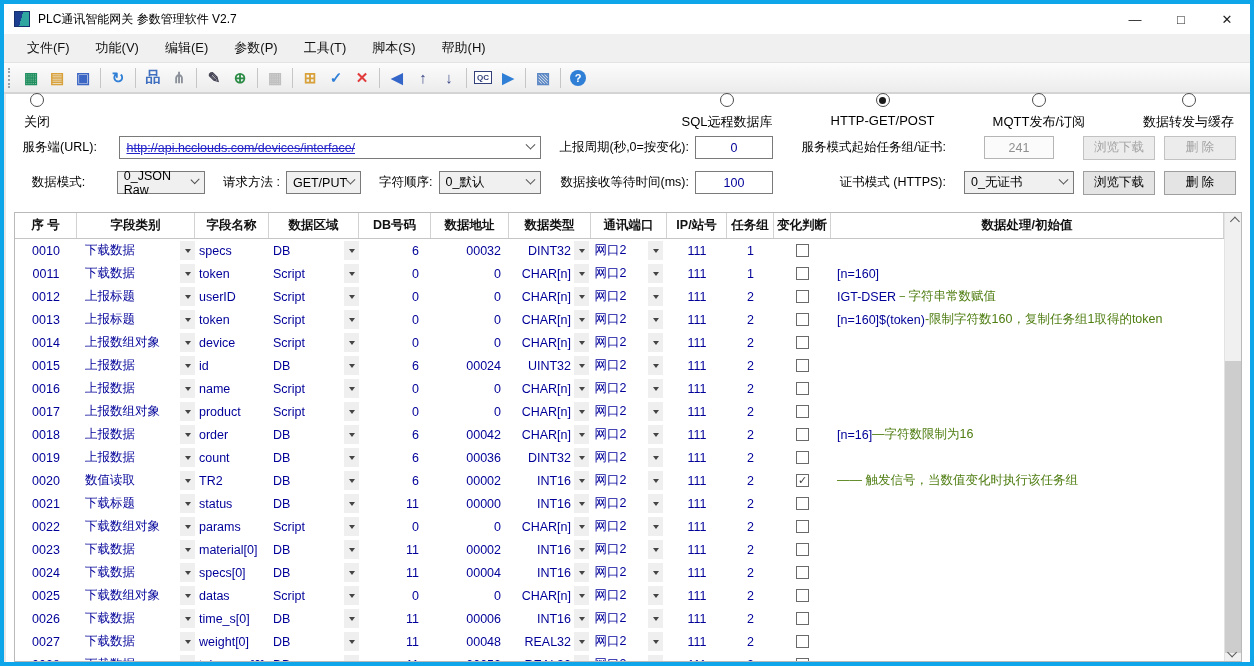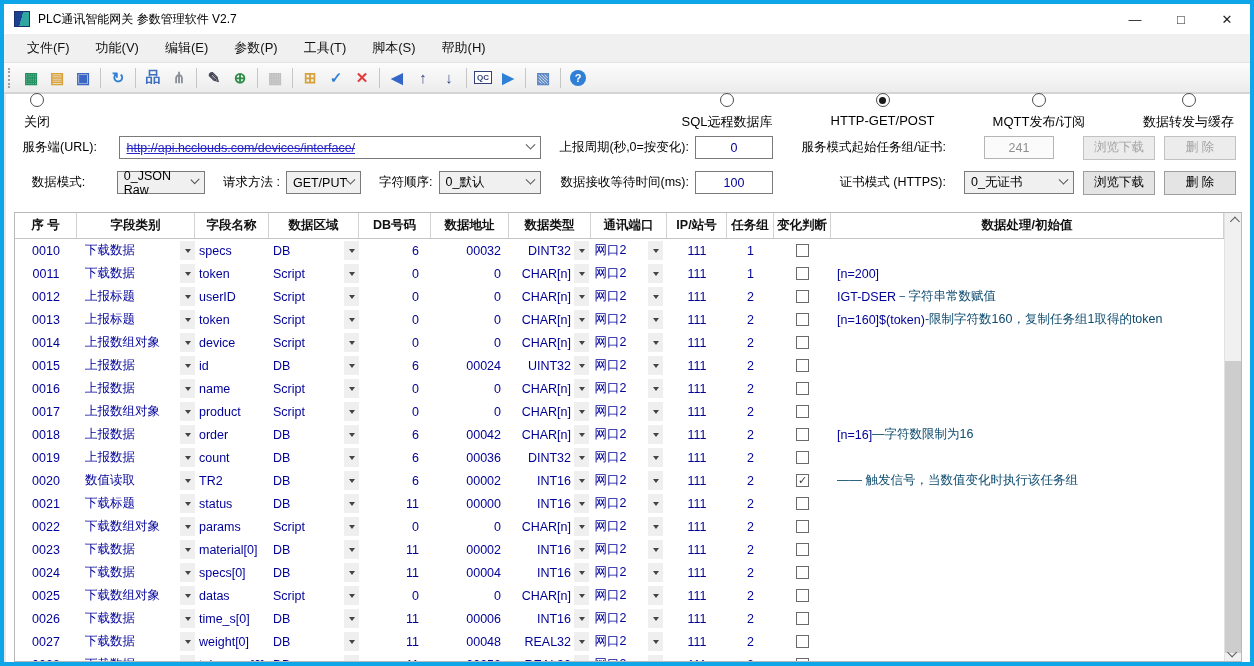--- a/index.html
+++ b/index.html
@@ -75,21 +75,21 @@
   .tc.c8{justify-content:center;gap:19px}
   .tc.c9{justify-content:center}
   .tc.c10{justify-content:center}
   .tc.c11{justify-content:center}
   .tc.c12{padding-left:6px;overflow:hidden}
   .dropbtn { width:15px; height:19px; background:#efefef; display:flex; align-items:center; justify-content:center; margin-left:auto; }
   .c7 .dropbtn, .c8 .dropbtn { margin-left:3px; }
   .tri { width:0; height:0; border-left:3.5px solid transparent; border-right:3.5px solid transparent; border-top:4.5px solid #444; }
   .cb { width:13px; height:13px; border:1px solid #6a6a6a; background:#fff; display:flex; align-items:center; justify-content:center; font-size:11px; color:#3a3a3a; line-height:11px; }
   .note-blue { color:#000099; }
-  .note-red { color:#0c4a6e; }
+  .note-red { color:#4d7c0f; }
 
   
   .vscroll { position:absolute; top:0; right:0; bottom:0; width:17px; background:#f0f0f0; border-left:1px solid #e2e2e2; }
   .sarrow { position:absolute; left:0; width:17px; height:17px; display:flex; align-items:center; justify-content:center; }
   .sarrow.up { top:0; } .sarrow.down { bottom:0; }
   .chev8 { width:7px; height:7px; border-left:1.6px solid #5a5a5a; border-bottom:1.6px solid #5a5a5a; }
   .chev8.u { transform:rotate(135deg) translate(-1px,-1px); }
   .chev8.d { transform:rotate(-45deg) translate(-1px,-1px); }
   .sthumb { position:absolute; left:0; width:17px; top:148px; height:292px; background:#cdcdcd; }
 </style>
@@ -313,21 +313,21 @@
               <span class="dropbtn">
                 <span class="tri"></span>
               </span>
             </div>
             <div class="tc c9">111</div>
             <div class="tc c10">1</div>
             <div class="tc c11">
               <span class="cb"></span>
             </div>
             <div class="tc c12">
-              <span class="note-blue">[n=200]</span>
+              <span class="note-blue">[n=160]</span>
             </div>
           </div>
           <div class="trow">
             <div class="tc c1">0012</div>
             <div class="tc c2">
               <span>上报标题</span>
               <span class="dropbtn">
                 <span class="tri"></span>
               </span>
             </div>

